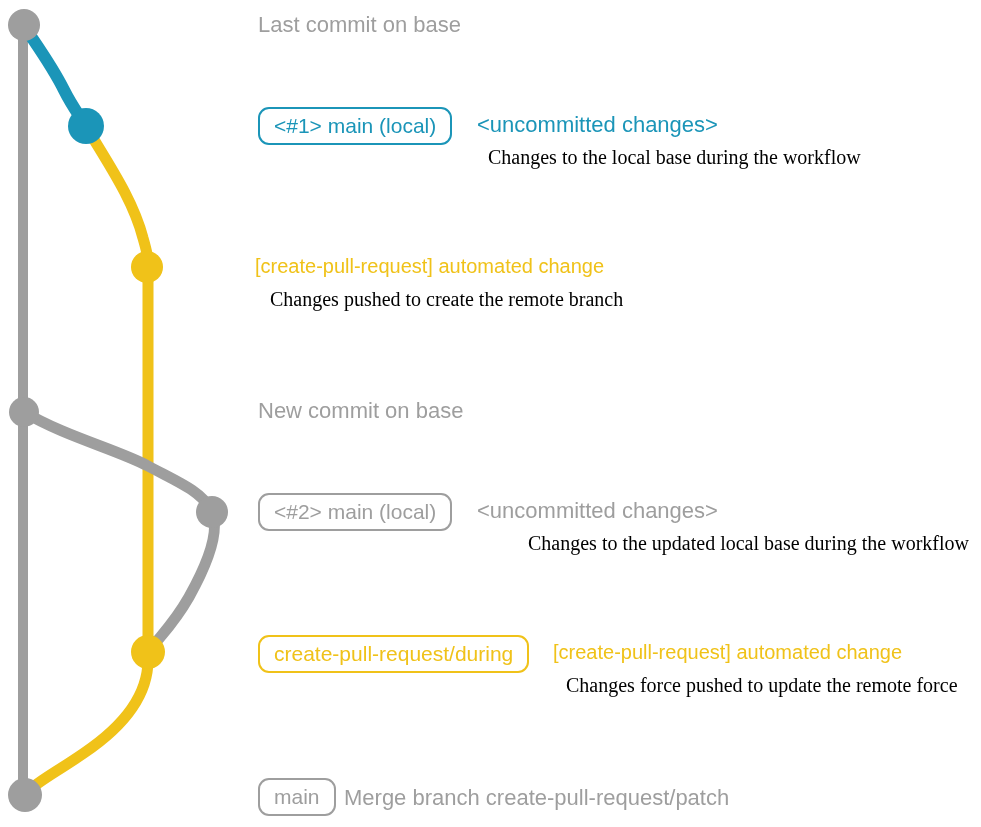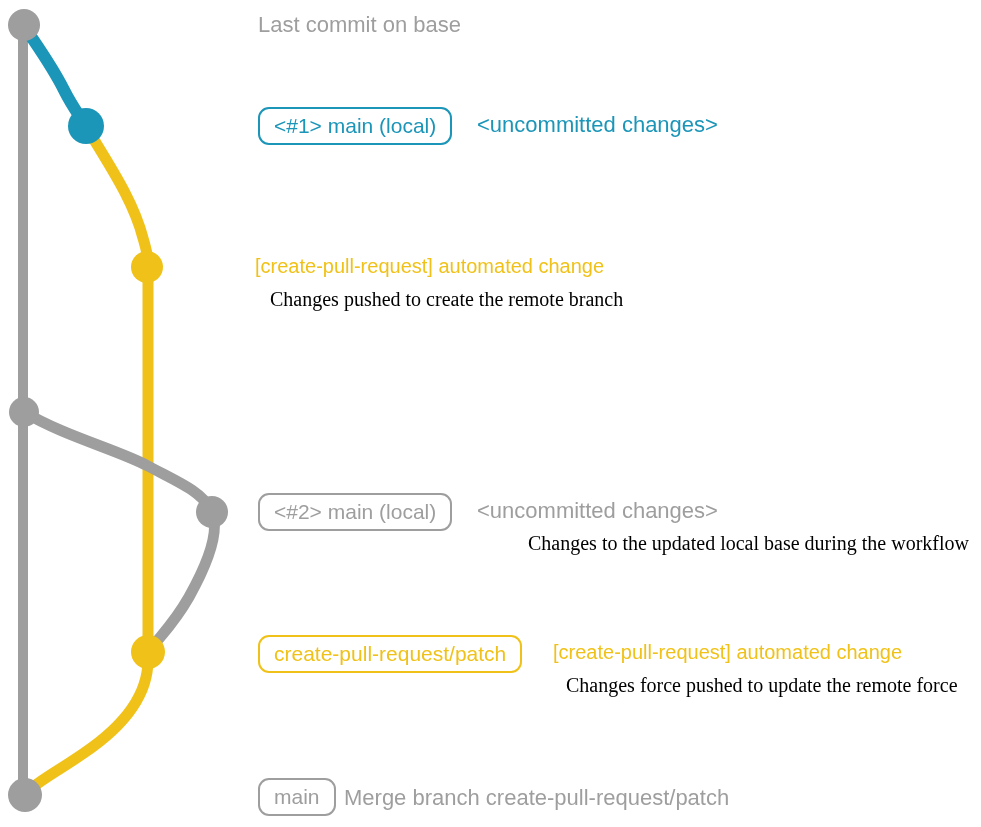--- a/index.html
+++ b/index.html
@@ -45,33 +45,35 @@
     <circle cx="148" cy="652" r="17" fill="#f0c219"></circle>
     <circle cx="25" cy="795" r="17" fill="#9e9e9e"></circle>
   </svg>
 
   <div class="abs lbl-gray" style="left:258px;top:14px;">Last commit on base</div>
 
   <div class="abs" style="left:258px;top:107px;">
     <span class="badge badge-blue">&lt;#1&gt; main (local)</span>
   </div>
   <div class="abs lbl-blue" style="left:477px;top:114px;">&lt;uncommitted changes&gt;</div>
+  <div class="abs annot" style="left:488px;top:147px;">Changes to the local base during the workflow</div>
 
   <div class="abs lbl-yellow" style="left:255px;top:256px;">[create-pull-request] automated change</div>
   <div class="abs annot" style="left:270px;top:289px;">Changes pushed to create the remote branch</div>
 
+  <div class="abs lbl-gray" style="left:258px;top:400px;">New commit on base</div>
 
   <div class="abs" style="left:258px;top:493px;">
     <span class="badge badge-gray">&lt;#2&gt; main (local)</span>
   </div>
   <div class="abs lbl-gray" style="left:477px;top:500px;">&lt;uncommitted changes&gt;</div>
   <div class="abs annot" style="left:488px;top:533px;margin-left:40px;">Changes to the updated local base during the workflow</div>
 
   <div class="abs" style="left:258px;top:635px;">
-    <span class="badge badge-yellow">create-pull-request/patch</span>
+    <span class="badge badge-yellow">create-pull-request/during</span>
   </div>
   <div class="abs lbl-yellow" style="left:553px;top:642px;">[create-pull-request] automated change</div>
   <div class="abs annot" style="left:566px;top:675px;">Changes force pushed to update the remote force</div>
 
   <div class="abs" style="left:258px;top:778px;">
     <span class="badge badge-gray">main</span>
   </div>
   <div class="abs lbl-gray" style="left:344px;top:787px;">Merge branch create-pull-request/patch</div>
 
 </div>

